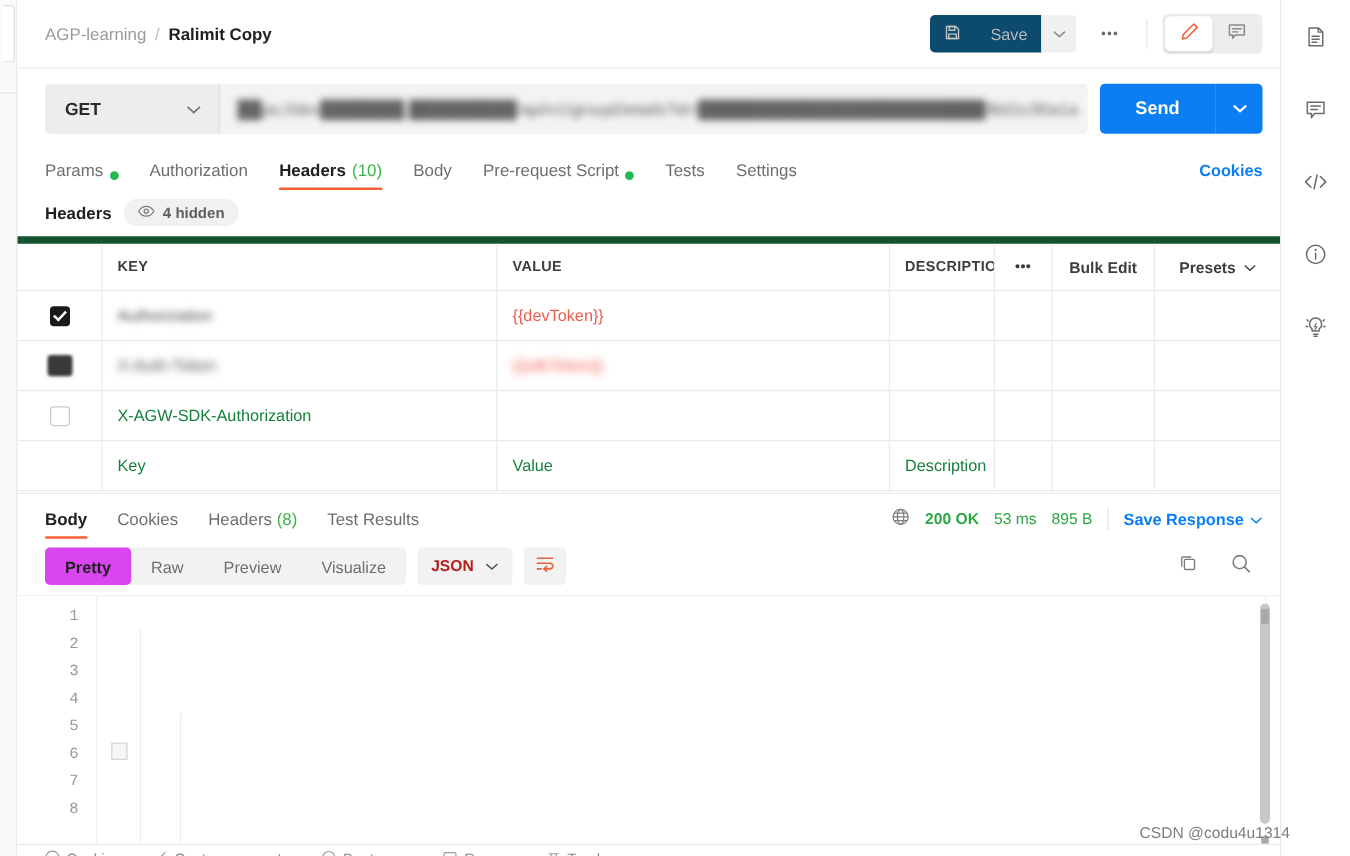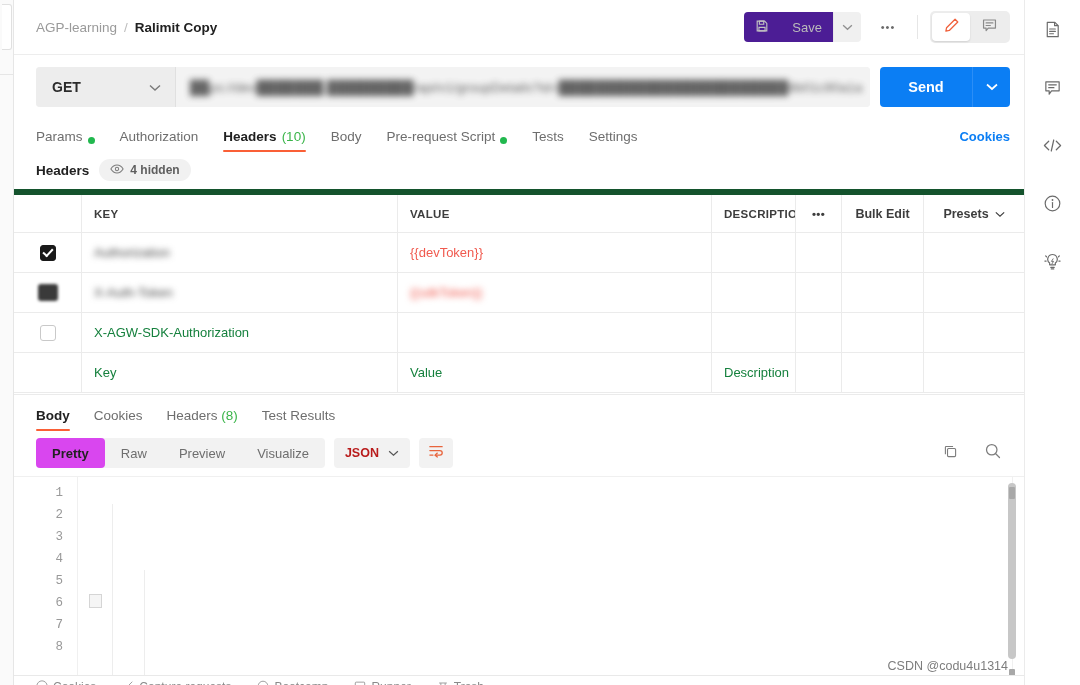--- a/index.html
+++ b/index.html
@@ -55,21 +55,21 @@
   .breadcrumb { display: flex; align-items: center; font-size: 13.5px; }
   .bc-collection { color: #9a9a9a; }
   .bc-sep { color: #bdbdbd; margin: 0 7px; }
   .bc-request { color: #212121; font-weight: bold; }
   .topbar-spacer { flex: 1; }
 
   .save-group { display: flex; align-items: center; }
   .save-btn {
     display: flex; align-items: center; gap: 23px;
     height: 30px; padding: 0 11px;
-    background: #4c1d95;
+    background: #0c4a6e;
     border: none; border-radius: 4px 0 0 4px;
     color: #bbbbbb; font-size: 13px;
     font-family: "Liberation Sans", sans-serif;
     justify-content: flex-end;
   }
   .save-caret {
     width: 28px; height: 30px;
     background: #f0f0f0; border: none;
     border-radius: 0 4px 4px 0;
     border-left: 1px solid #e8e8e8;
@@ -360,21 +360,21 @@
     display: flex; flex-direction: column; align-items: center;
     padding-top: 12px; gap: 24px;
   }
   .rail-icon {
     width: 34px; height: 34px;
     display: flex; align-items: center; justify-content: center;
     color: #6b6b6b;
   }
 
   .watermark {
-    position: absolute; right: 72px; bottom: 12px;
+    position: absolute; right: 48px; bottom: 12px;
     font-size: 12.5px; color: #7d7d7d;
     font-family: "Liberation Sans", sans-serif;
     z-index: 20;
   }
 </style>
 </head>
 <body>
 
 <div id="app">
 
@@ -591,20 +591,41 @@
         <span>Cookies</span>
       </div>
       <div class="resp-tab">
         <span>Headers</span>
         <span class="count">(8)</span>
       </div>
       <div class="resp-tab">
         <span>Test Results</span>
       </div>
       <div class="tabs-spacer"></div>
+      <div class="resp-status">
+        <span>
+          <svg width="15" height="15" viewBox="0 0 18 18" fill="none" stroke="#7d7d7d" stroke-width="1.2">
+            <circle cx="9" cy="9" r="7.2"></circle>
+            <ellipse cx="9" cy="9" rx="3.1" ry="7.2"></ellipse>
+            <path d="M1.9 9h14.2M2.8 5.4h12.4M2.8 12.6h12.4"></path>
+          </svg>
+        </span>
+        <span class="stat-ok">200 OK</span>
+        <span class="stat-n">53 ms</span>
+        <span class="stat-n">895 B</span>
+        <span class="vdiv"></span>
+        <span class="save-resp">
+          <span>Save Response</span>
+          <span>
+            <svg width="10" height="7" viewBox="0 0 12 8" fill="none" stroke="#0b7ef4" stroke-width="1.5">
+              <path d="M1 1.5 L6 6 L11 1.5"></path>
+            </svg>
+          </span>
+        </span>
+      </div>
     </div>
 
     <div class="view-bar">
       <div class="pill-group">
         <div class="pill active">Pretty</div>
         <div class="pill">Raw</div>
         <div class="pill">Preview</div>
         <div class="pill">Visualize</div>
       </div>
       <div class="lang-sel">

